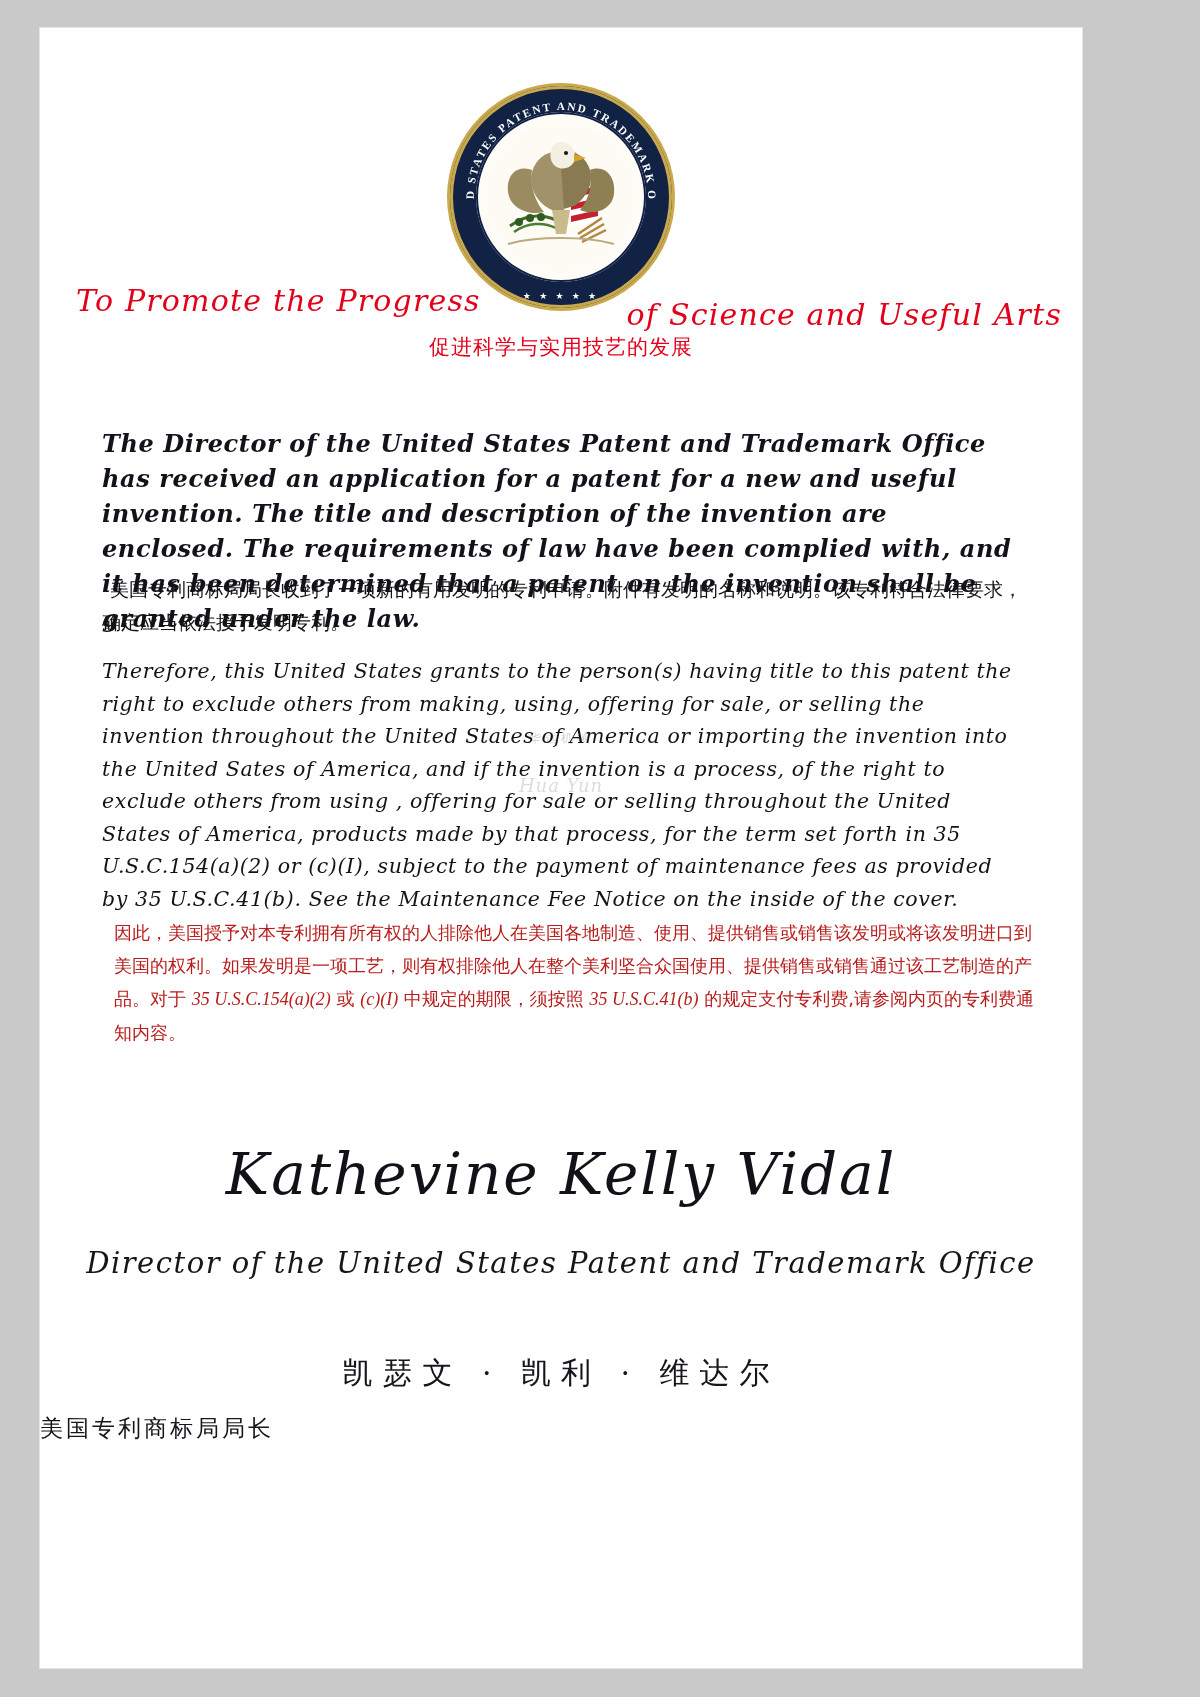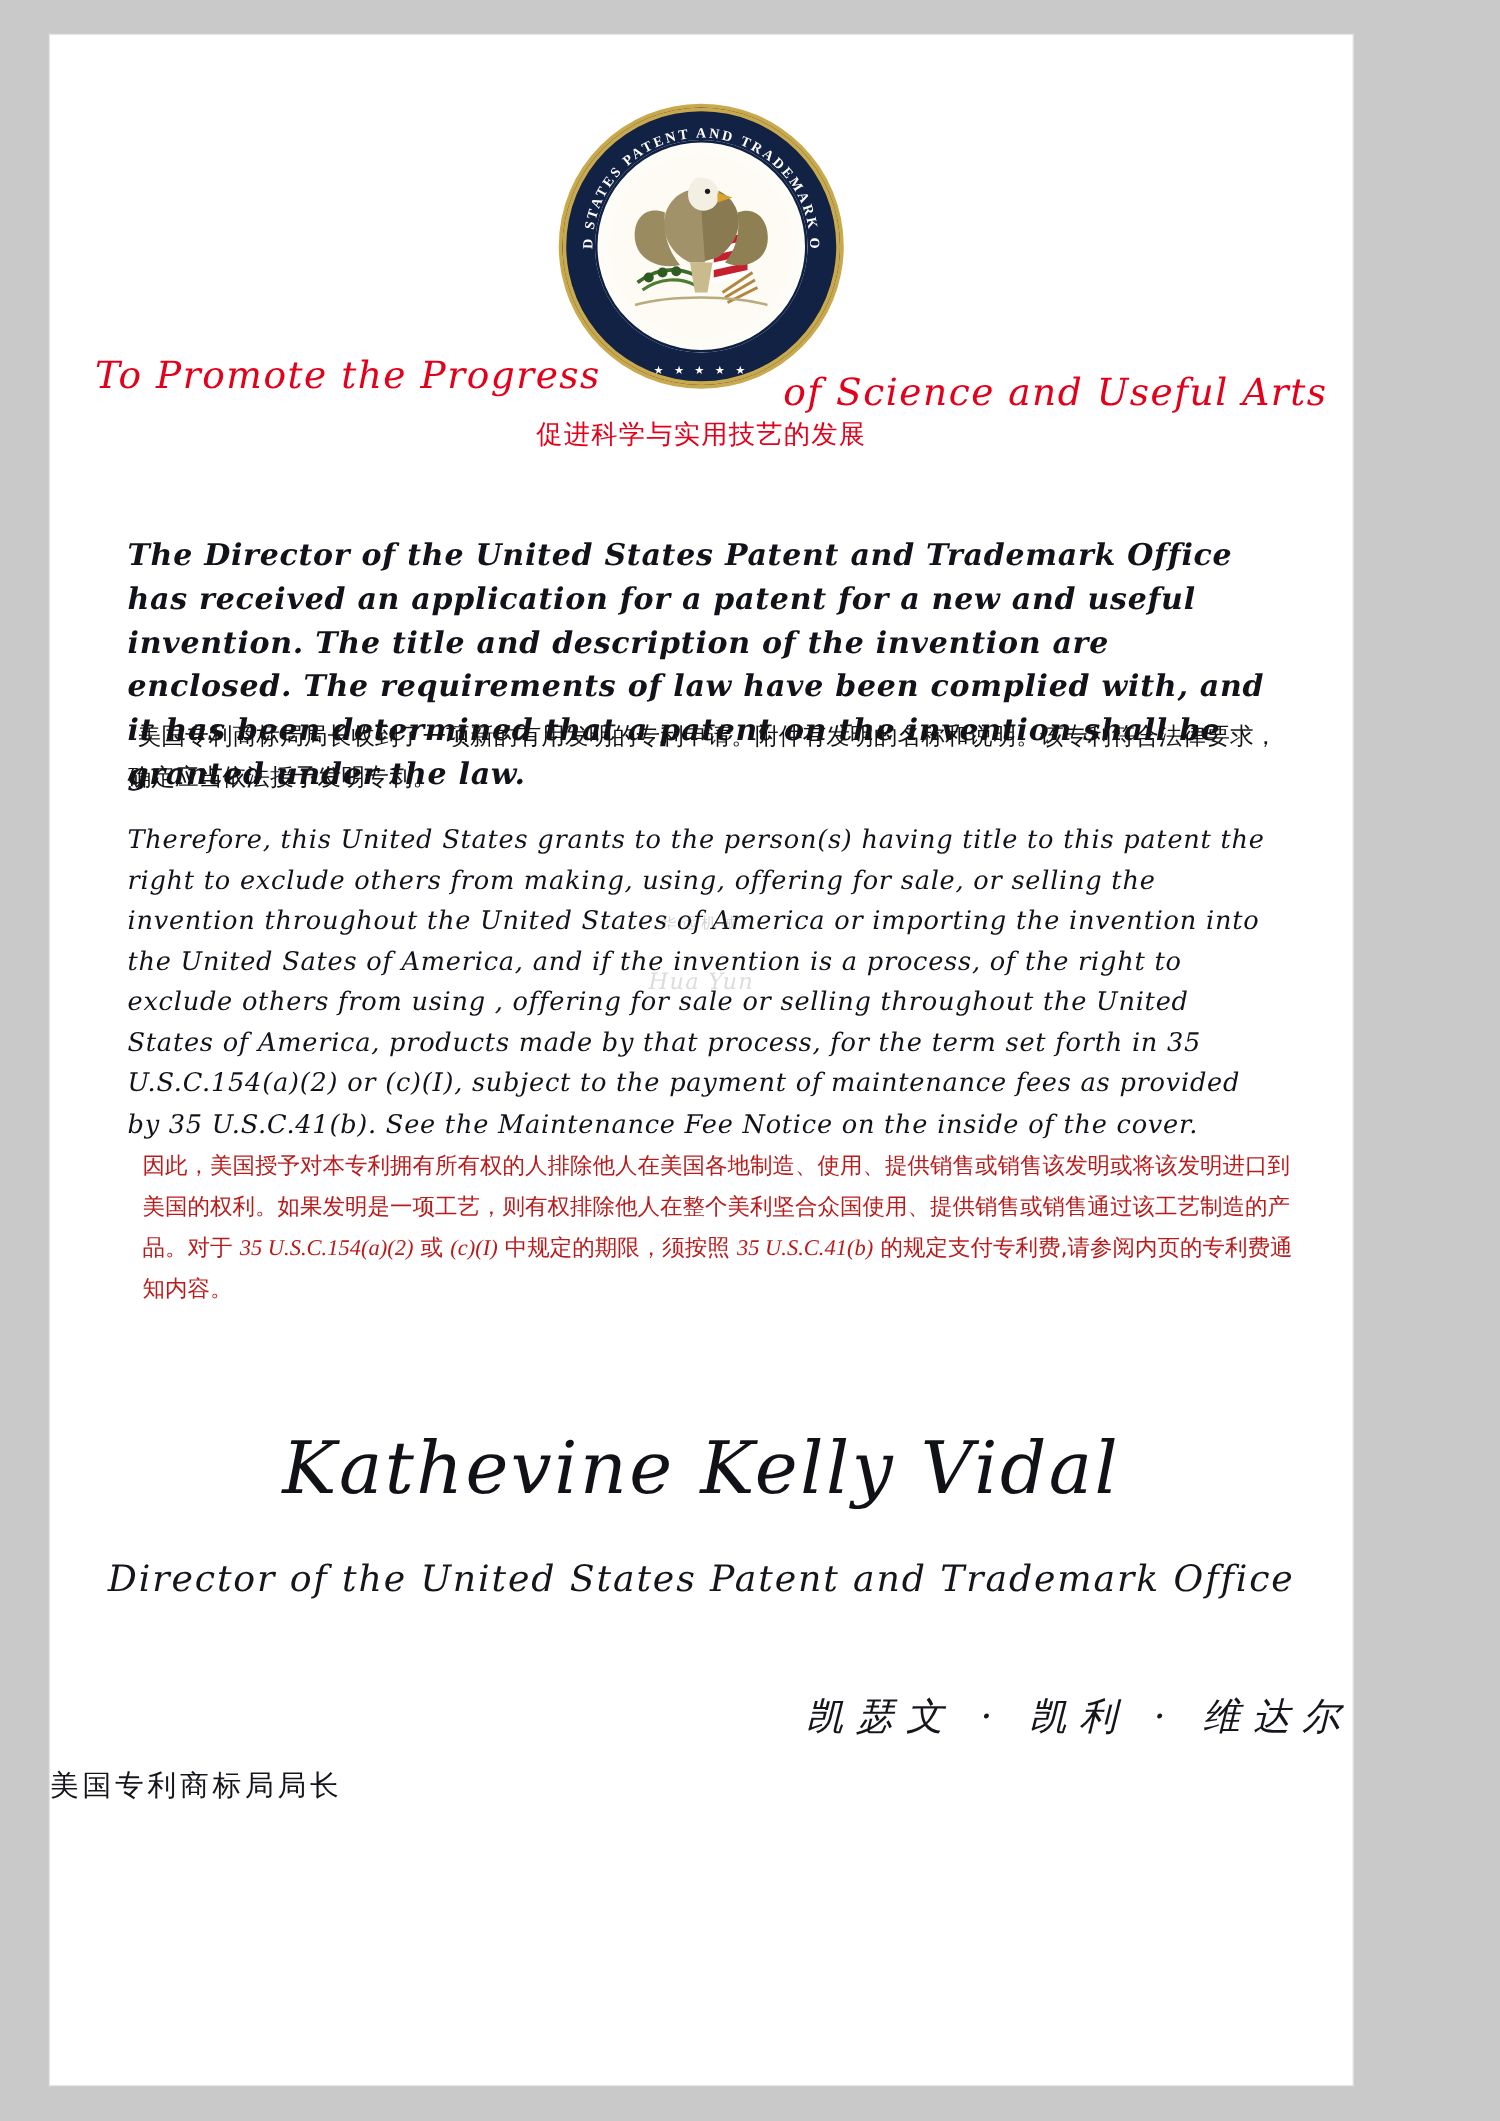--- a/index.html
+++ b/index.html
@@ -188,23 +188,22 @@
     font-style: italic;
     font-size: 29px;
     letter-spacing: 1.5px;
     color: #15151c;
   }
   .sig-cn-name {
     position: absolute;
     top: 1325px;
     left: 0;
     right: 0;
-    text-align: right;
-    font-family: "DejaVu Serif", serif;
-    font-style: italic;
+    text-align: center;
+    font-family: "DejaVu Serif", serif;
     font-size: 30px;
     letter-spacing: 10px;
     color: #15151c;
   }
   .sig-cn-title {
     position: absolute;
     top: 1385px;
     left: 0;
     right: 0;
     text-align: left;

